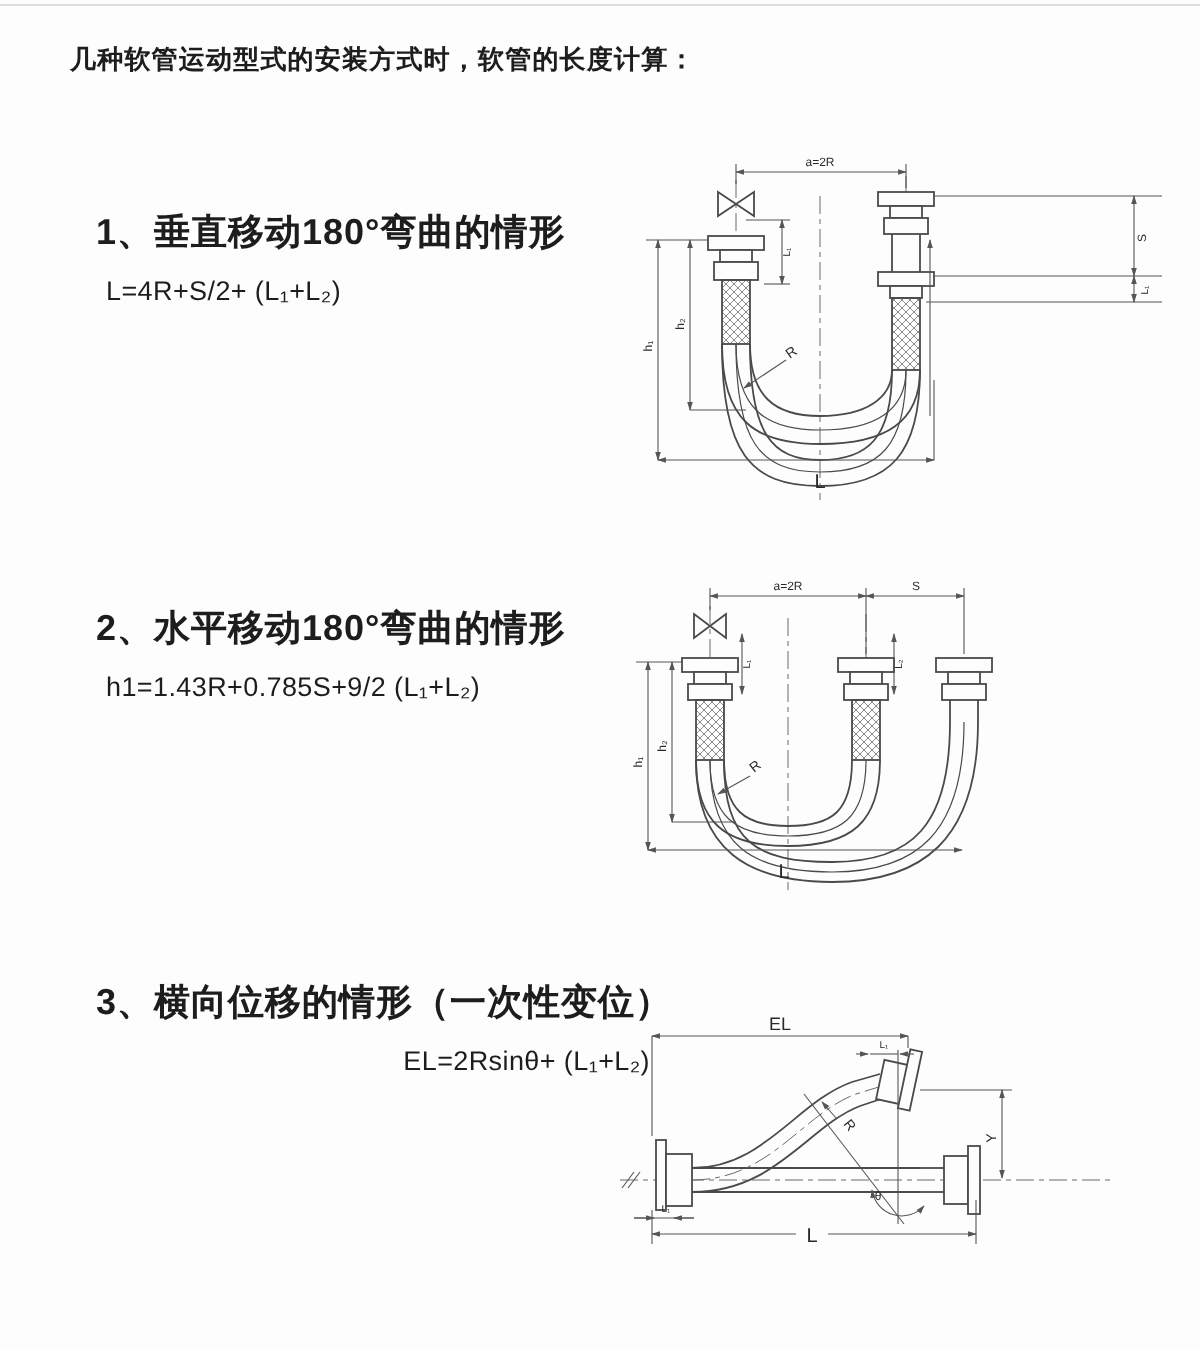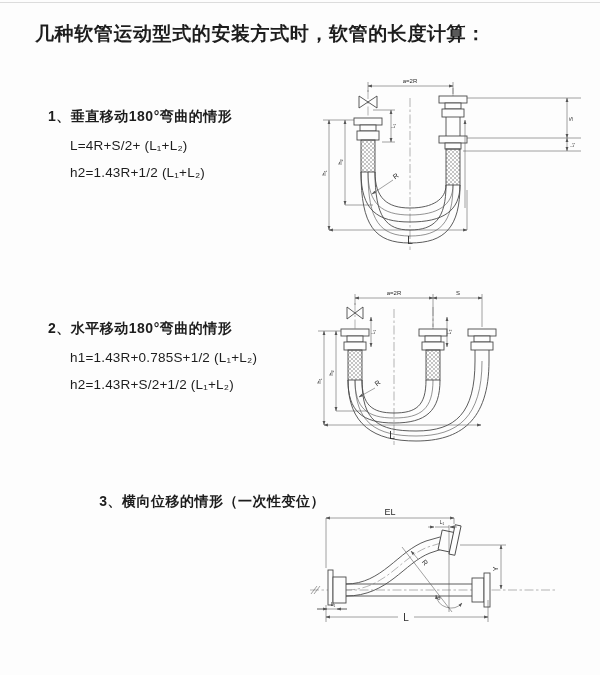--- a/index.html
+++ b/index.html
@@ -2,58 +2,57 @@
 <html><head>
 <meta charset="utf-8">
 <style>
   html,body{margin:0;padding:0;}
   body{
     width:600px;height:675px;position:relative;overflow:hidden;
     background:#fdfdfd;color:#1d1d1d;
     font-family:"Liberation Sans", sans-serif;
   }
   .top-rule{position:absolute;top:2px;left:0;width:100%;height:1px;background:#dcdcdc;}
-  .title{position:absolute;left:35px;top:21px;font-size:19px;font-weight:bold;letter-spacing:0.6px;}
+  .title{position:absolute;left:35px;top:21px;font-size:13px;font-weight:bold;letter-spacing:0.6px;}
   .section{position:absolute;left:35px;width:290px;}
   #section-1{top:107px;}
-  #section-2{top:319px;}
+  #section-2{top:305px;}
   #section-3{top:492px;text-align:right;}
-  .heading{font-size:14px;font-weight:bold;letter-spacing:0.5px;line-height:19px;margin:0 0 7px 13px;white-space:nowrap;}
-  .formula{font-size:13.5px;margin-left:35px;line-height:26.5px;height:26.5px;letter-spacing:0.2px;white-space:nowrap;}
+  .heading{font-size:18px;font-weight:bold;letter-spacing:0.5px;line-height:19px;margin:0 0 7px 13px;white-space:nowrap;}
+  .formula{font-size:13.5px;margin-left:18px;line-height:26.5px;height:26.5px;letter-spacing:0.2px;white-space:nowrap;}
   svg.diagram{position:absolute;}
   #d1{left:315px;top:70px;}
   #d2{left:312px;top:283px;}
   #d3{left:302px;top:505px;}
   svg .geo{stroke:#4a4a4a;stroke-width:0.9;fill:none;}
   svg .fit{stroke:#4a4a4a;stroke-width:0.9;fill:#fdfdfd;}
   svg .dim{stroke:#555;stroke-width:0.55;fill:none;}
   svg .cl{stroke:#6a6a6a;stroke-width:0.5;fill:none;stroke-dasharray:9 2.5 2.5 2.5;}
   svg text{font-family:"Liberation Sans", sans-serif;fill:#2a2a2a;}
   .t6{font-size:6px;} .t5{font-size:5px;} .t7{font-size:7px;} .t9{font-size:9px;} .t10{font-size:10px;}
 </style>
 </head>
 <body>
 
 <div class="top-rule"></div>
 <div class="title">几种软管运动型式的安装方式时，软管的长度计算：</div>
 
 <div class="section" id="section-1">
   <div class="heading">1、垂直移动180°弯曲的情形</div>
   <div class="formula">L=4R+S/2+ (L₁+L₂)</div>
-  <div class="formula">h2=1.43R+1/2 (L₁+L₂)</div>
 </div>
 
 <div class="section" id="section-2">
   <div class="heading">2、水平移动180°弯曲的情形</div>
-  <div class="formula">h1=1.43R+0.785S+1/2 (L₁+L₂)</div>
-  <div class="formula">h2=1.43R+S/2+1/2 (L₁+L₂)</div>
+  <div class="formula">h1=1.43R+0.785S+9/2 (L₁+L₂)</div>
 </div>
 
 <div class="section" id="section-3">
   <div class="heading">3、横向位移的情形（一次性变位）</div>
+  <div class="formula">EL=2Rsinθ+ (L₁+L₂)</div>
 </div>
 
 <svg id="d1" class="diagram" width="280" height="190" viewBox="0 0 280 190">
   <defs>
     <marker id="m1" viewBox="0 0 10 10" refX="9" refY="5" markerWidth="8" markerHeight="8" orient="auto-start-reverse">
       <path d="M0,1.8 L10,5 L0,8.2 Z" fill="#555"></path>
     </marker>
     <pattern id="p1" width="4" height="4" patternUnits="userSpaceOnUse">
       <path d="M0,4 L4,0 M0,0 L4,4" stroke="#8a8a8a" stroke-width="0.5"></path>
     </pattern>

